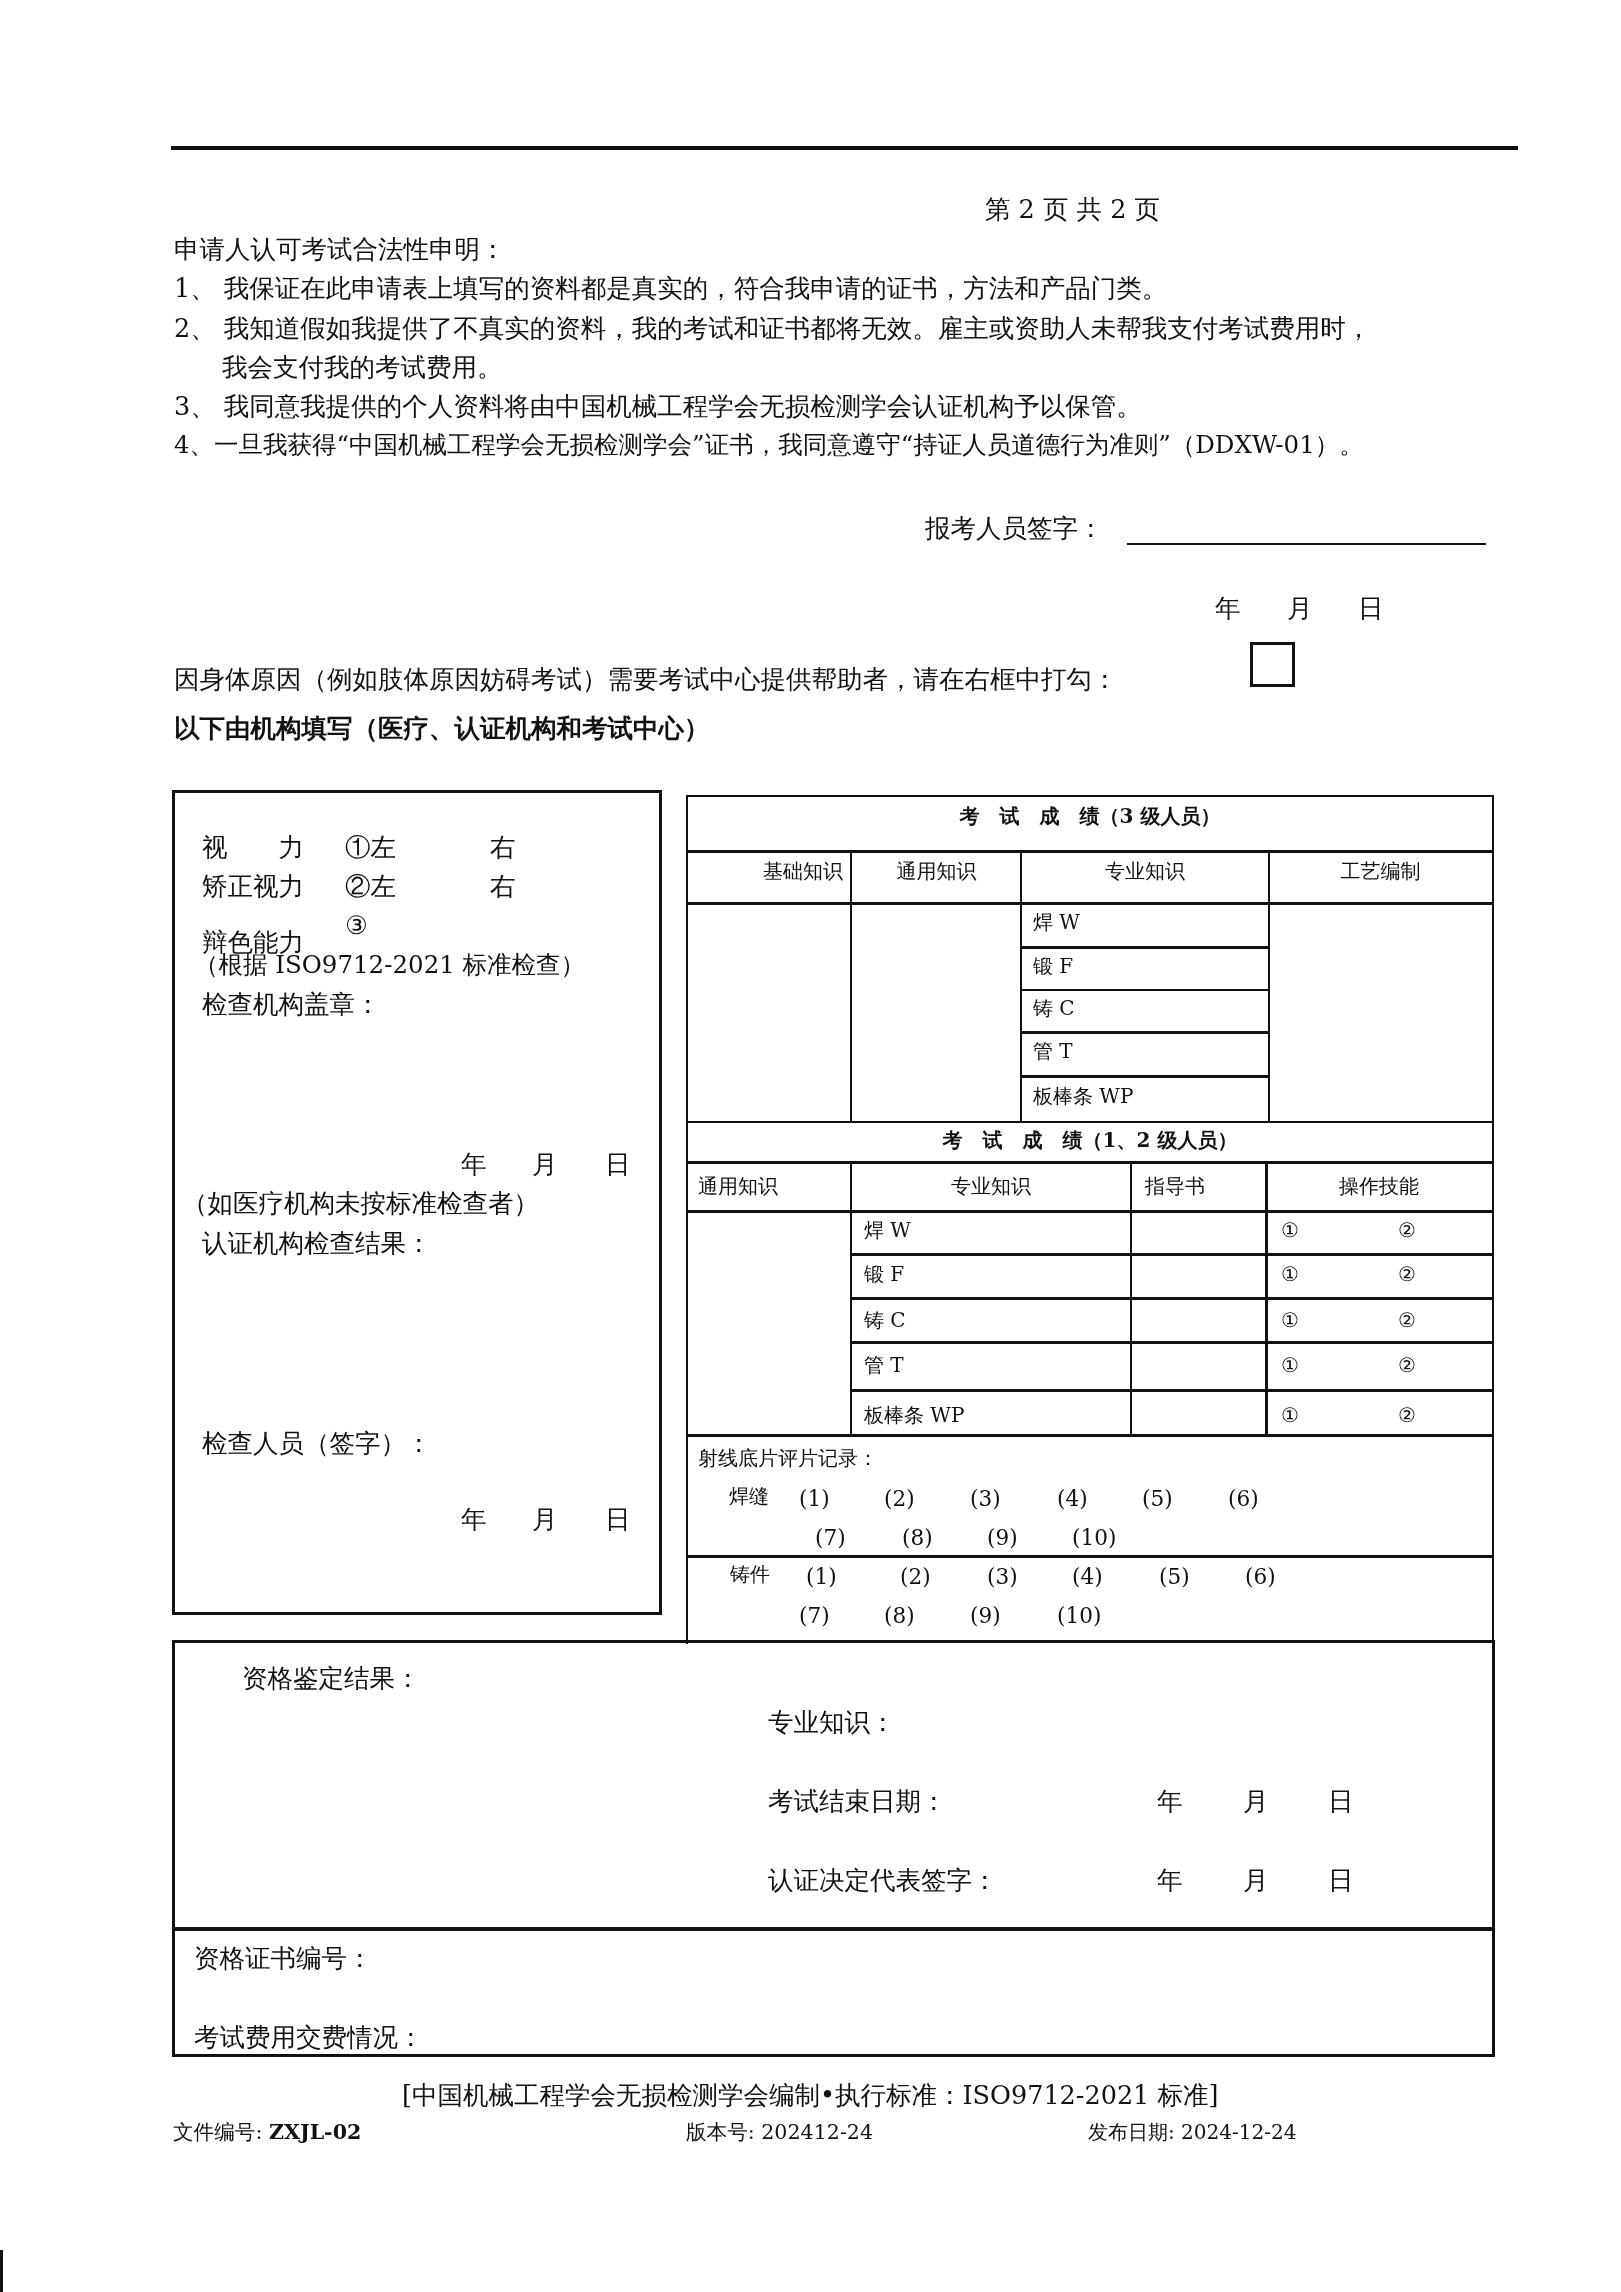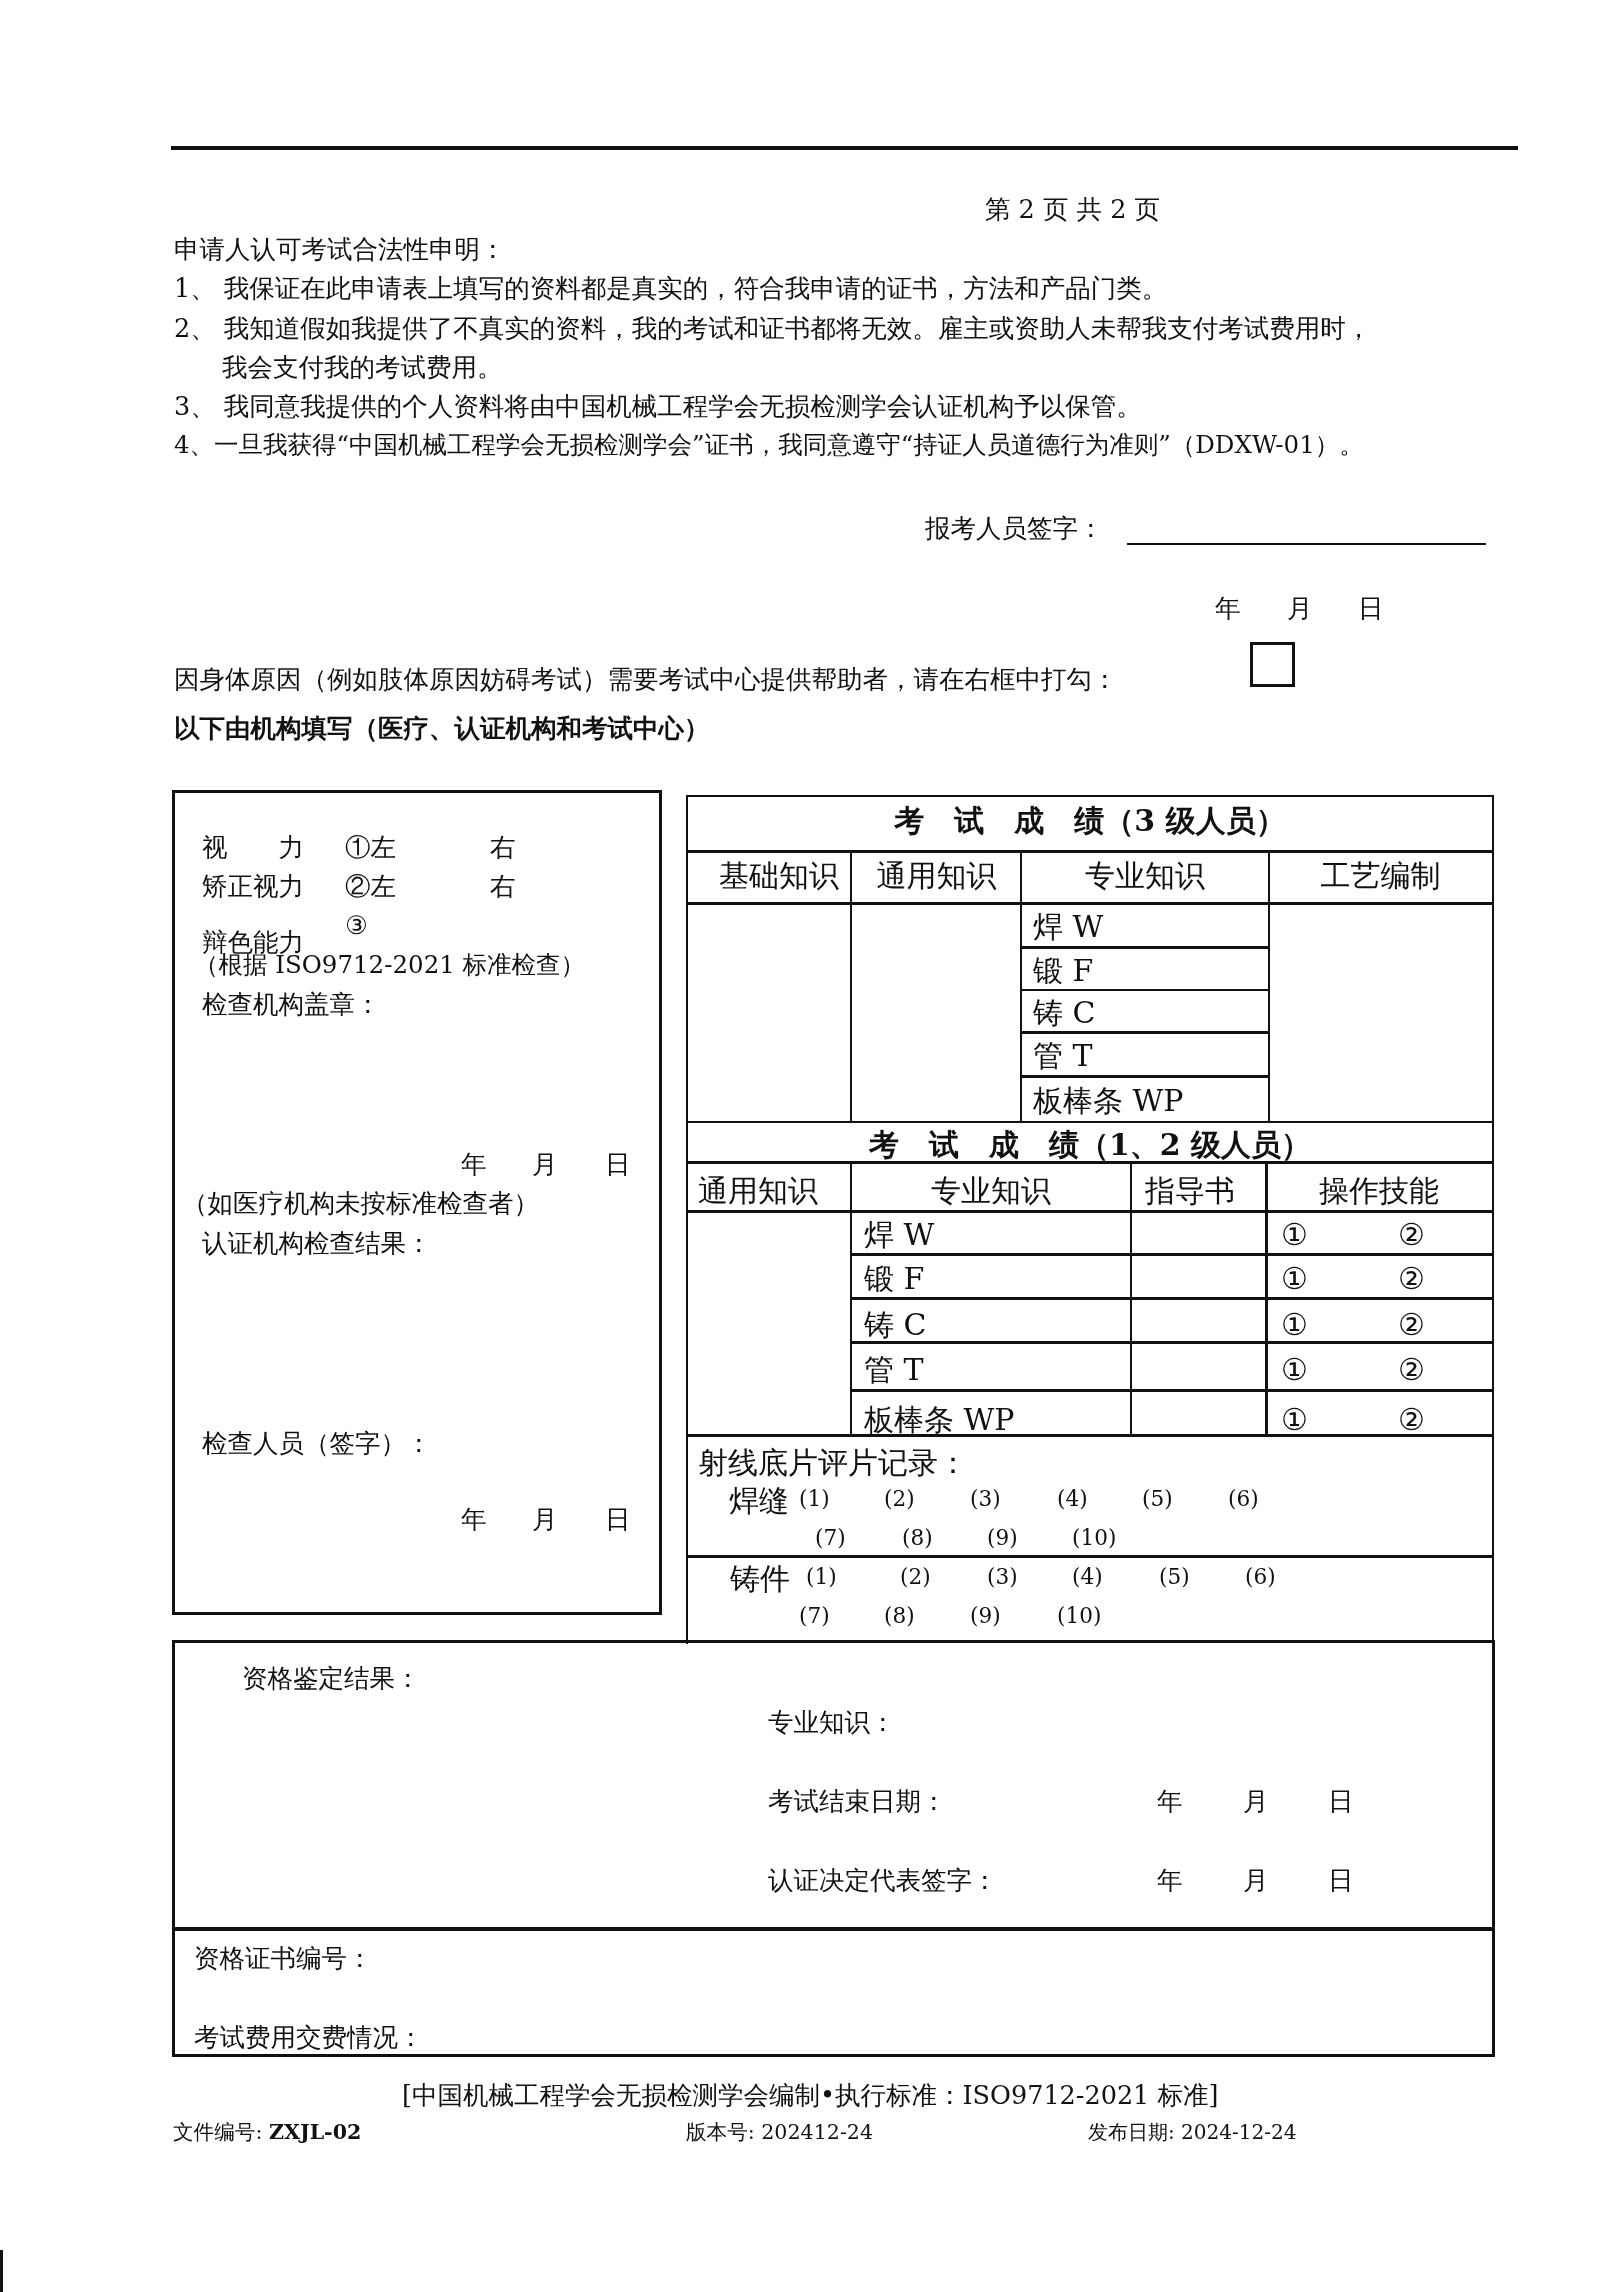--- a/index.html
+++ b/index.html
@@ -5,21 +5,21 @@
   html, body { margin:0; padding:0; background:#fff; }
   body { width:1621px; height:2293px; position:relative; overflow:hidden;
          font-family:"DejaVu Serif","Liberation Serif",serif; color:#111; font-size:25.5px; }
   .abs { position:absolute; white-space:nowrap; line-height:1; }
   .rule { position:absolute; background:#111; }
   .hline { position:absolute; background:#111; height:2px; }
   .vline { position:absolute; background:#111; width:2px; }
   .bold { font-weight:bold; }
   .box { position:absolute; border:3.9px solid #111; box-sizing:border-box; }
   .checkbox { position:absolute; border:3.9px solid #111; box-sizing:border-box; background:#fff; cursor:pointer; }
-  .cell-text { position:absolute; white-space:nowrap; line-height:1; font-size:30px; }
+  .cell-text { position:absolute; white-space:nowrap; line-height:1; font-size:20px; }
   .center { text-align:center; }
   .small { font-size:21.6px; }
   .field { position:absolute; }
 </style>
 </head>
 <body>
 
 <div class="rule" style="left:171px;top:146px;width:1347px;height:3.9px;"></div>
 <div class="abs" style="left:985px;top:197px;">第 2  页 共  2 页</div>
 
@@ -62,21 +62,21 @@
 <div class="abs" style="left:461px;top:1507px;">年</div>
 <div class="abs" style="left:532px;top:1507px;">月</div>
 <div class="abs" style="left:605px;top:1507px;">日</div>
 
 <div class="vline" style="left:686px;top:795px;height:849px;"></div>
 <div class="vline" style="left:1492px;top:795px;height:852px;"></div>
 <div class="hline" style="left:686px;top:795px;width:808px;"></div>
 
 <div class="cell-text bold center" style="left:686px;top:806px;width:808px;">考　试　成　绩（3 级人员）</div>
 <div class="hline" style="left:686px;top:850px;width:808px;height:2.9px;"></div>
-<div class="cell-text center" style="left:680px;top:861px;width:198px;">基础知识</div>
+<div class="cell-text center" style="left:704px;top:861px;width:198px;">基础知识</div>
 <div class="cell-text center" style="left:851px;top:861px;width:171px;">通用知识</div>
 <div class="cell-text center" style="left:1021px;top:861px;width:248px;">专业知识</div>
 <div class="cell-text center" style="left:1269px;top:861px;width:223px;">工艺编制</div>
 <div class="hline" style="left:686px;top:902px;width:808px;height:2.9px;"></div>
 <div class="vline" style="left:850px;top:851px;height:272px;"></div>
 <div class="vline" style="left:1020px;top:851px;height:272px;"></div>
 <div class="vline" style="left:1268px;top:851px;height:272px;"></div>
 <div class="field" style="left:688px;top:905px;width:162px;height:218px;"></div>
 <div class="field" style="left:852px;top:905px;width:169px;height:218px;"></div>
 <div class="field" style="left:1270px;top:905px;width:222px;height:218px;"></div>

